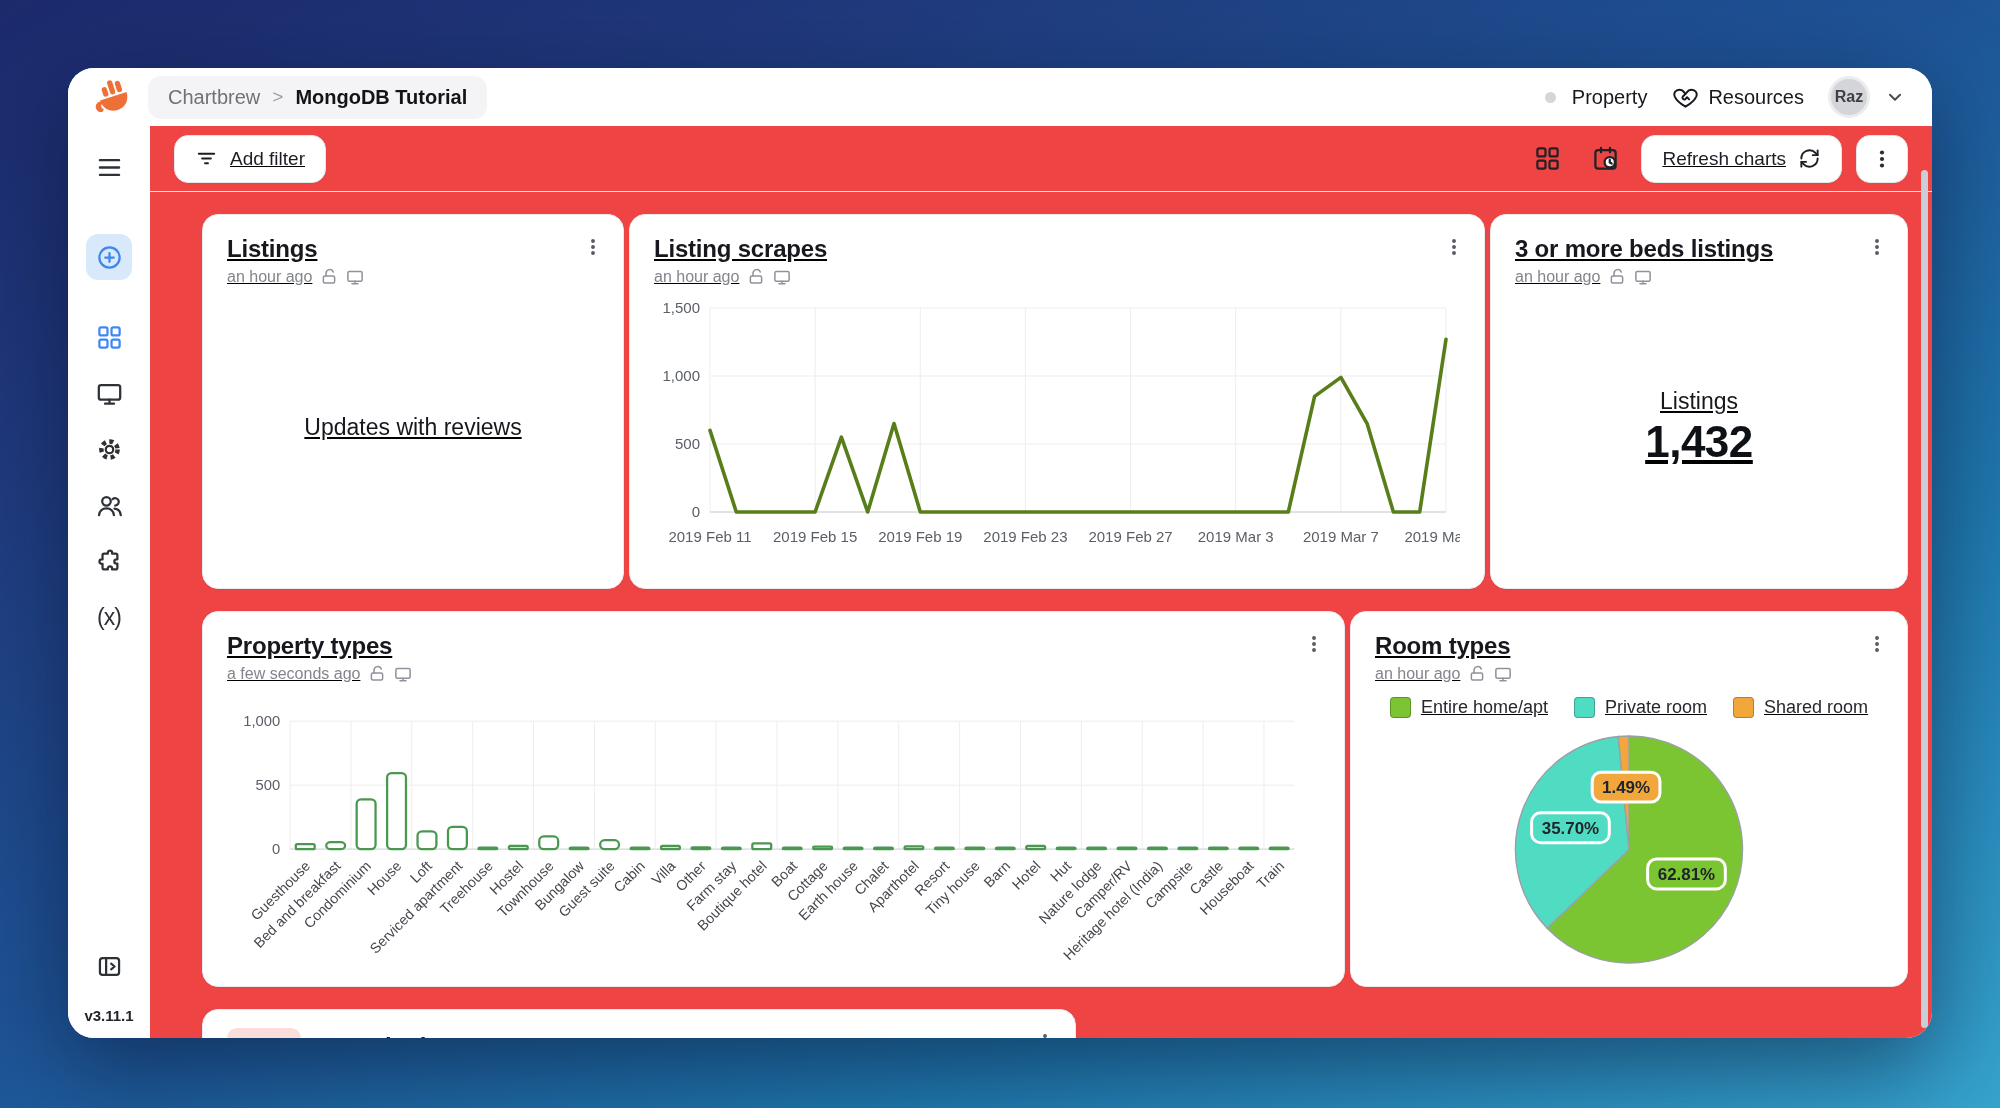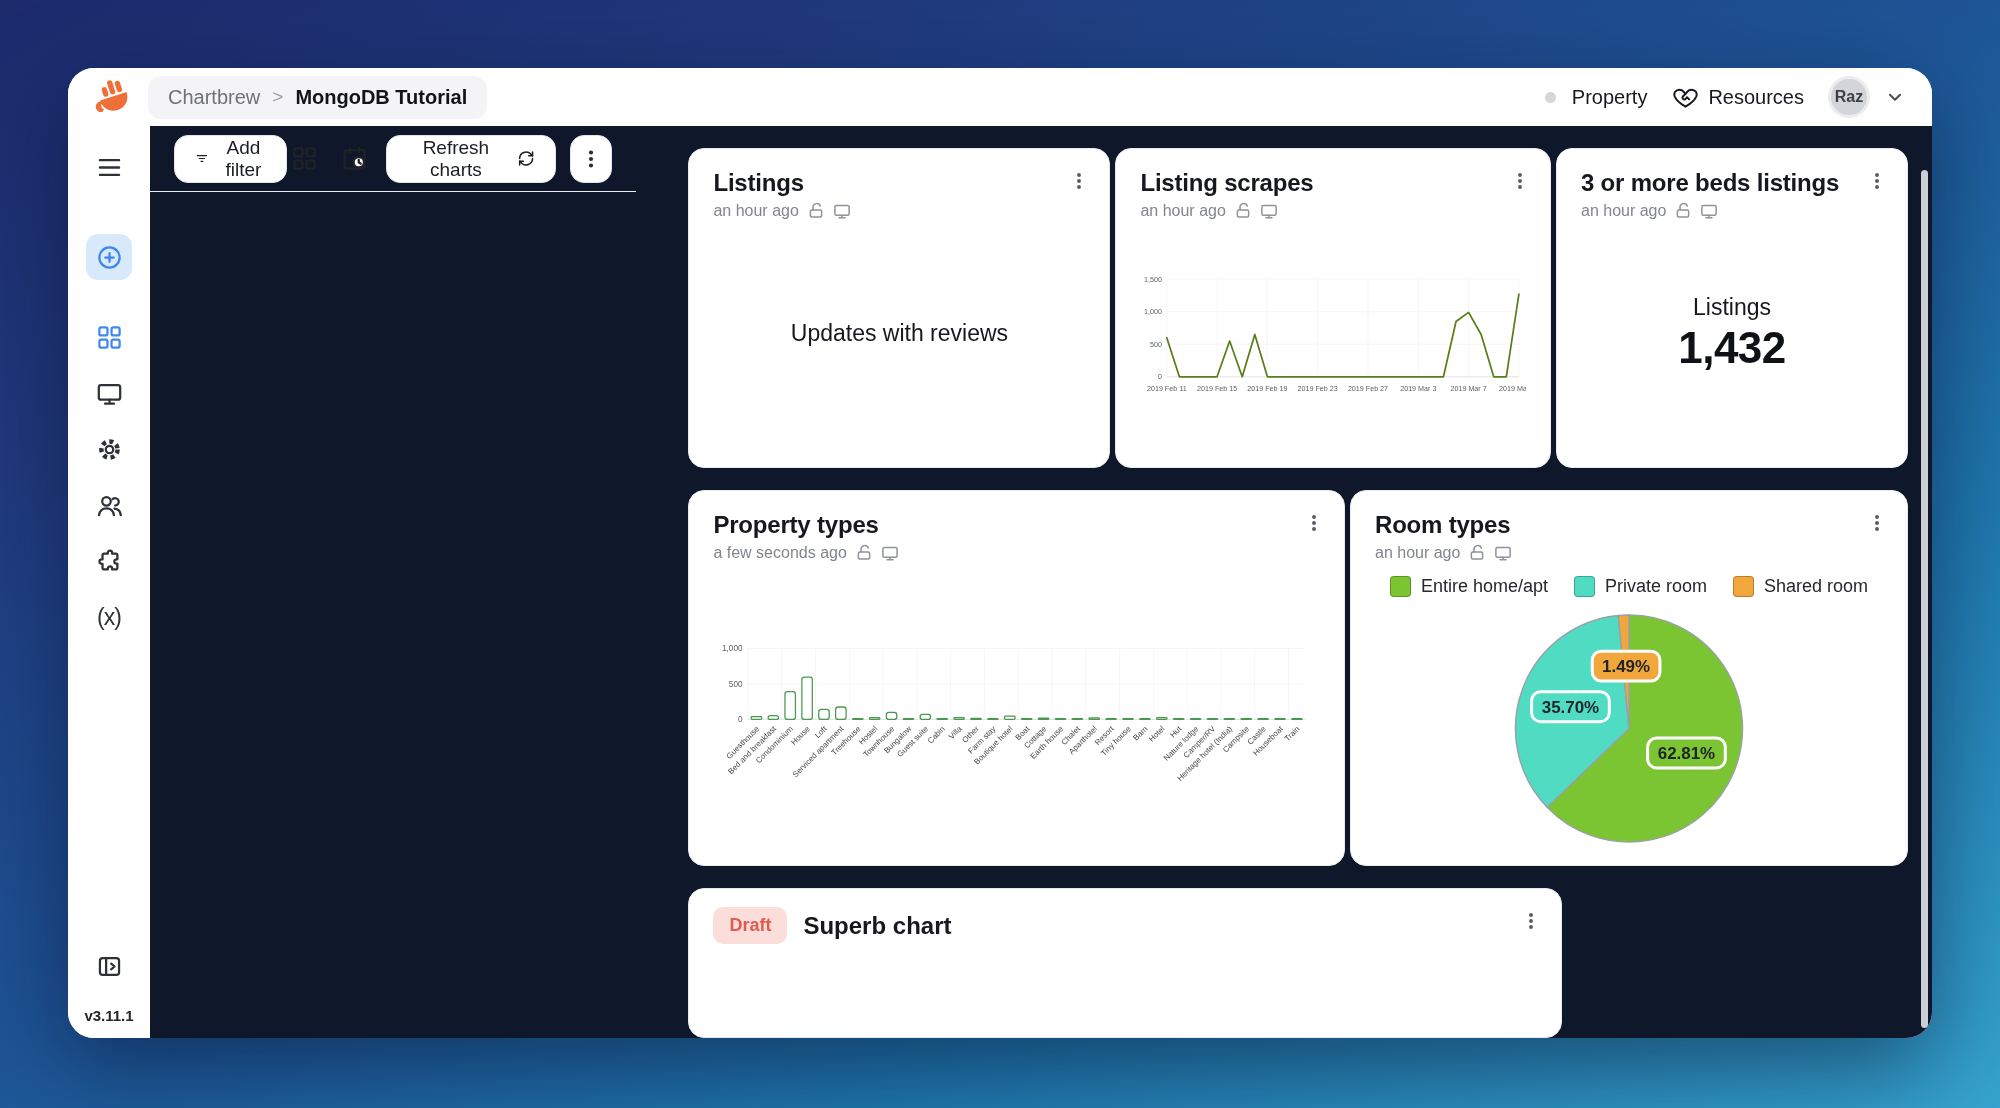--- a/index.html
+++ b/index.html
@@ -34,21 +34,21 @@
   .side-btn { width:46px; height:46px; border:none; background:transparent; border-radius:12px;
     display:flex; align-items:center; justify-content:center; color:#2e3136; cursor:pointer; flex:0 0 auto; }
   .side-btn svg { width:27px; height:27px; }
   .side-btn.first { margin-bottom:34px; }
   .side-btn.active { background:#d8e9fb; color:#3d87ee; margin-bottom:24px; }
   .side-btn.blue { color:#4187f2; }
   .fx-glyph { font-size:23px; font-weight:400; letter-spacing:-1px; color:#2e3136; }
   .side-spacer { margin-top:auto; }
   .version { font-size:15px; font-weight:700; color:#23252b; margin-top:8px; }
 
-  .content { flex:1; min-width:0; background:#0f172a; display:flex; flex-direction:row; }
+  .content { flex:1; min-width:0; background:#ef4444; display:flex; flex-direction:column;text-decoration:underline; }
   .toolbar { height:66px; flex:0 0 66px; display:flex; align-items:center; padding:0 24px;
     border-bottom:1px solid #ebedf1; }
   .pill-btn { height:48px; border:1px solid #e4e5e9; border-radius:14px; background:#fff; display:flex;
     align-items:center; gap:12px; padding:0 20px; font-size:19px; color:#1b1e24; cursor:pointer;
     box-shadow:0 1px 2px rgba(0,0,0,.04); }
   .pill-btn svg { width:23px; height:23px; }
   .toolbar-right { margin-left:auto; display:flex; align-items:center; gap:14px; }
   .icon-btn { width:44px; height:44px; border:none; background:transparent; color:#1f2227;
     display:flex; align-items:center; justify-content:center; cursor:pointer; }
   .icon-btn svg { width:27px; height:27px; }
@@ -57,21 +57,21 @@
   .kebab-btn svg { width:24px; height:24px; }
 
   .charts { flex:1; padding:22px 24px 0; display:flex; flex-direction:column; gap:22px; overflow:hidden; }
   .row { display:flex; gap:5px;margin-left:28px; }
   .card { background:#fff; border:1px solid #e8eaee; border-radius:16px; position:relative;
     padding:20px 24px; display:flex; flex-direction:column; box-shadow:0 1px 2px rgba(16,24,40,.04); }
   .row1 { height:378px; }
   .row2 { height:376px; }
   .card-listings { width:422px; }
   .card-scrapes { flex:1; }
-  .card-beds { width:352px; }
+  .card-beds { width:418px; }
   .card-property { flex:1; }
   .card-room { width:558px; }
   .card-draft { width:874px; height:150px; flex-direction:row; align-items:flex-start; gap:16px; padding-top:18px; }
 
   .card-title { font-size:24px; font-weight:700; color:#16181d; letter-spacing:-.2px; }
   .card-meta { display:flex; align-items:center; gap:8px; color:#82858d; font-size:16px; margin-top:5px; }
   .card-meta svg { width:18px; height:18px; color:#8f929a; }
   .card-kebab { position:absolute; right:12px; top:14px; width:36px; height:36px; border:none; background:transparent;
     color:#565b63; display:flex; align-items:center; justify-content:center; cursor:pointer; }
   .card-kebab svg { width:22px; height:22px; }

